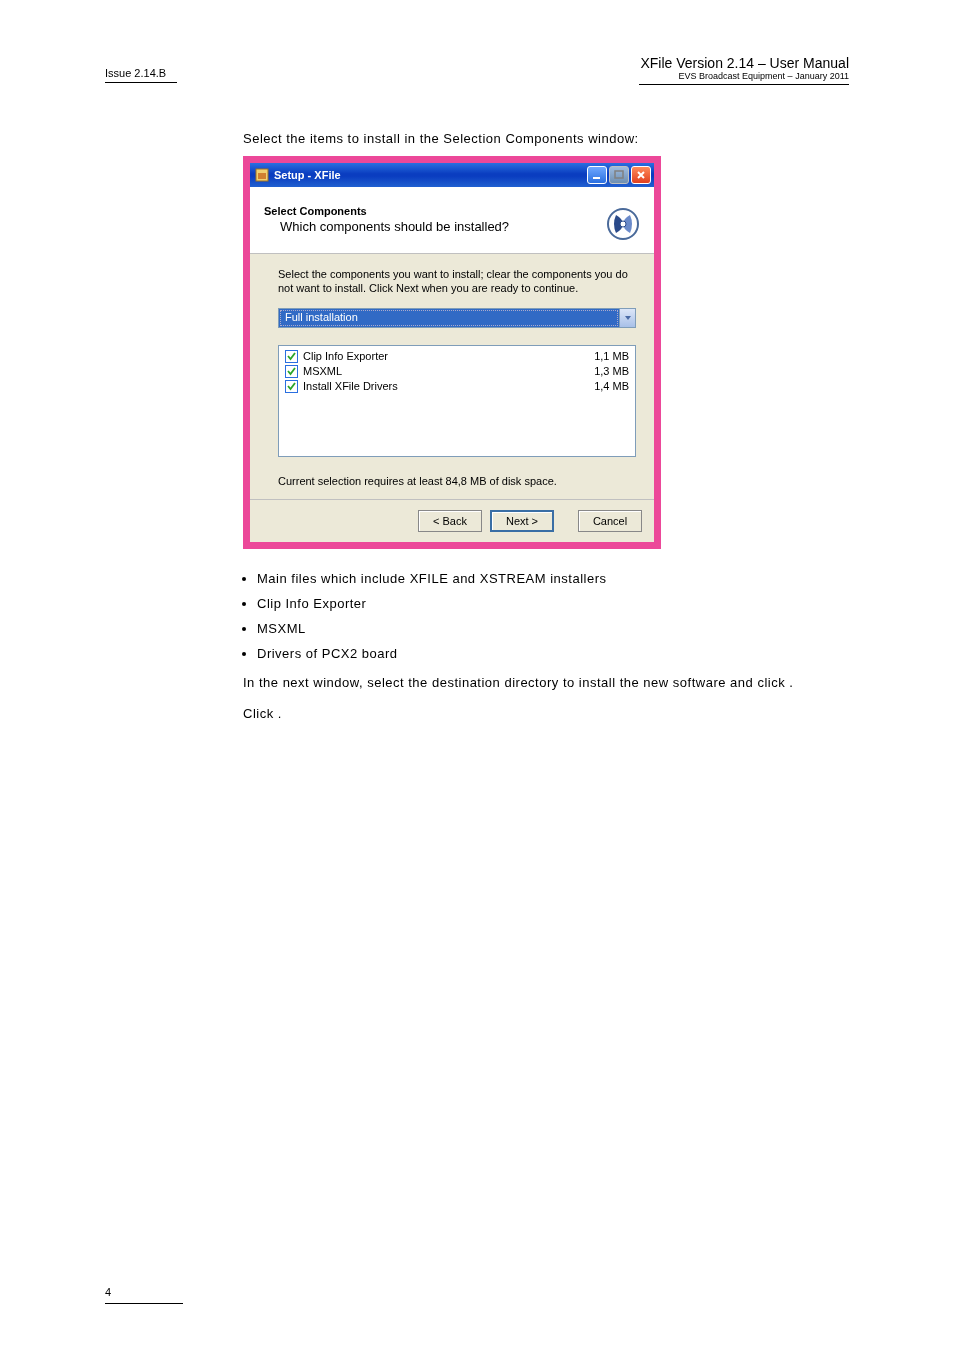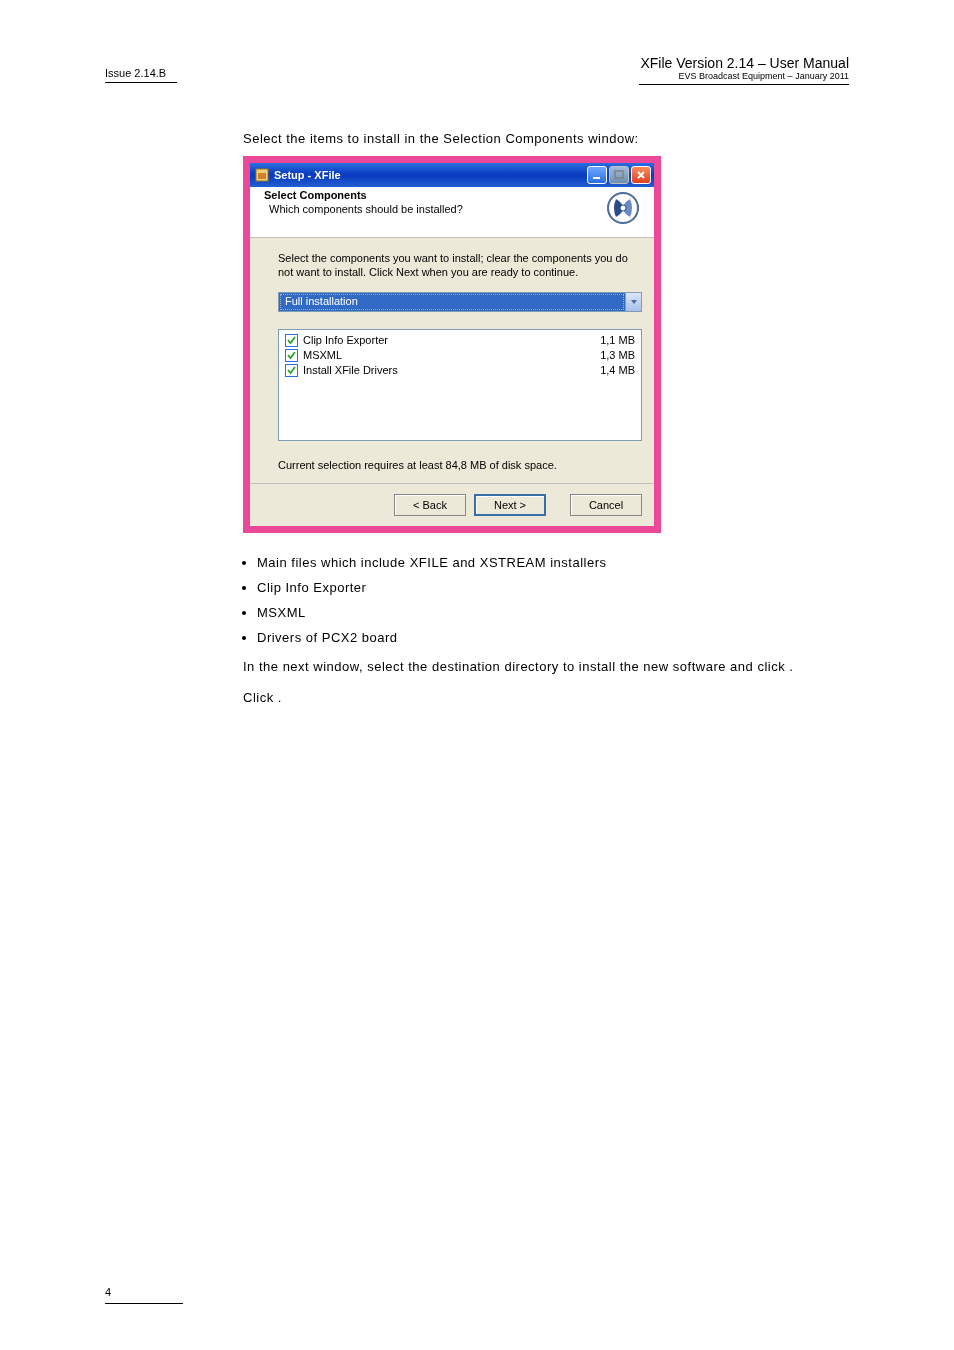--- a/index.html
+++ b/index.html
@@ -77,35 +77,35 @@
     border: 1px solid #fff;
     border-radius: 3px;
     display: flex; align-items: center; justify-content: center;
     font-size: 11px; font-weight: bold;
   }
   .win-btn.min { background: linear-gradient(#6fa8ff,#2a6fe0); color:#fff; }
   .win-btn.max { background: linear-gradient(#9fbce0,#6f8fb0); color:#808080; border-color:#c0c0c0;}
   .win-btn.close { background: linear-gradient(#ff8a5a,#e04020); color:#fff; }
   .dialog-head {
     background: #fff;
-    padding: 2px 12px 10px 14px;
+    padding: 18px 12px 10px 14px;
     display: flex;
     justify-content: space-between;
     align-items: flex-start;
     border-bottom: 1px solid #c0c0c0;
   }
   .dialog-head .texts .h1 { font-weight: bold; font-size: 11px; }
-  .dialog-head .texts .h2 { font-size: 11px; margin-left: 5px; margin-top: 2px; }
+  .dialog-head .texts .h2 { font-size: 13px; margin-left: 16px; margin-top: 2px; }
   .head-logo {
     width: 38px; height: 38px;
     display: flex; align-items: center; justify-content: center;
   }
   .dialog-body {
     background: #ece9d8;
-    padding: 14px 12px 10px 28px;
+    padding: 14px 18px 10px 28px;
   }
   .dialog-body .instr { font-size: 11px; margin-bottom: 12px; line-height: 1.25; }
   .combo {
     height: 20px;
     border: 1px solid #7f9db9;
     background: #fff;
     display: flex; align-items: stretch;
     margin-bottom: 17px;
   }
   .combo .sel {
@@ -139,21 +139,21 @@
   }
   .check-row .size { font-size: 11px; }
   .req { font-size: 11px; margin-top: 18px; margin-bottom: 2px; }
   .dialog-footer {
     background: #ece9d8;
     border-top: 1px solid #c0c0c0;
     padding: 10px 12px;
     display: flex; justify-content: flex-end; gap: 8px;
   }
   .btn {
-    width: 72px; height: 22px;
+    width: 64px; height: 22px;
     background: #ece9d8;
     border: 1px solid #888;
     border-radius: 0;
     font-size: 11px;
     display: inline-flex; align-items: center; justify-content: center;
     box-shadow: inset 1px 1px 0 #fff;
   }
   .btn.default { border: 2px solid #3a6ea5; }
   ul.bullets {
     list-style: disc;

